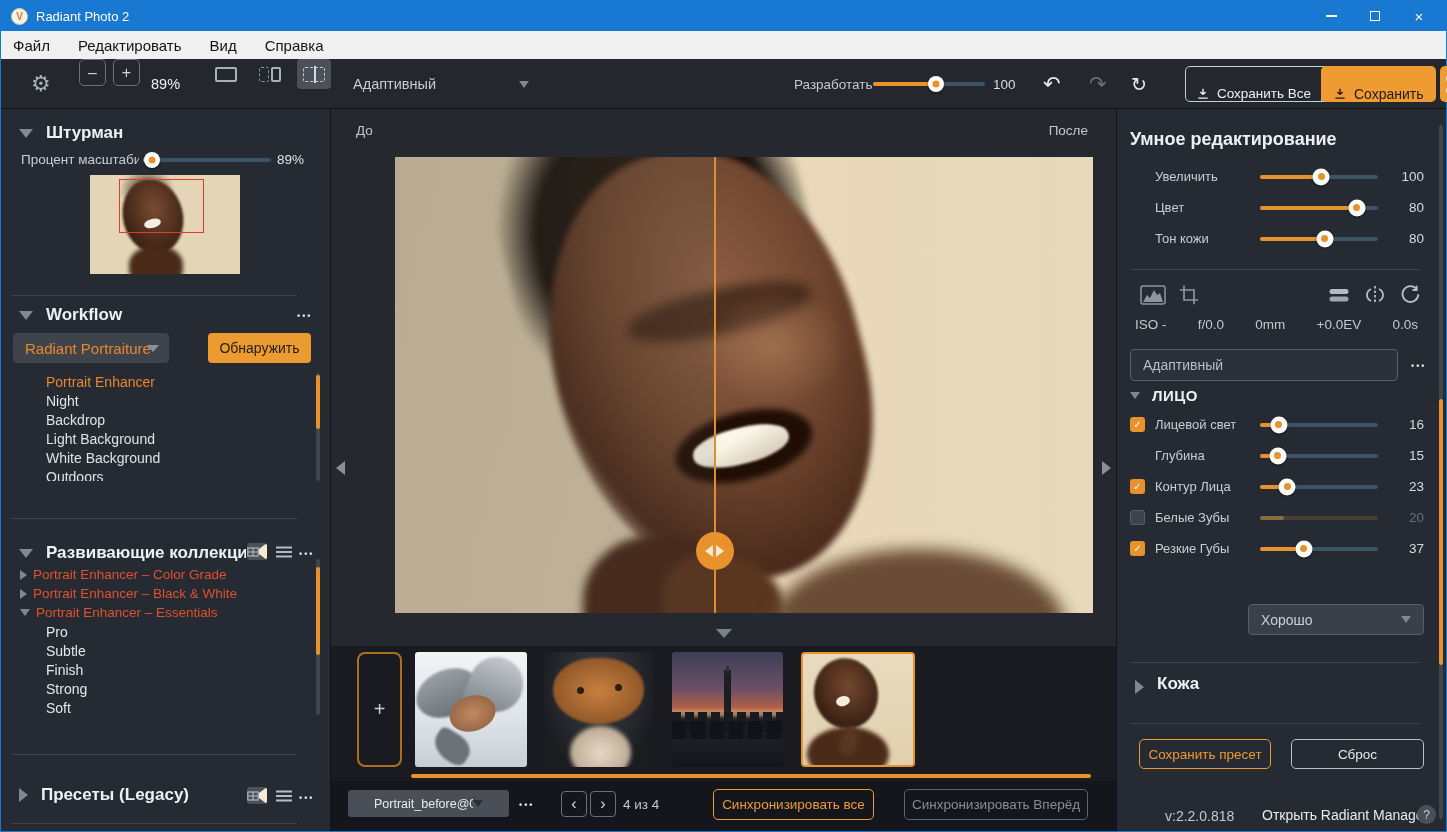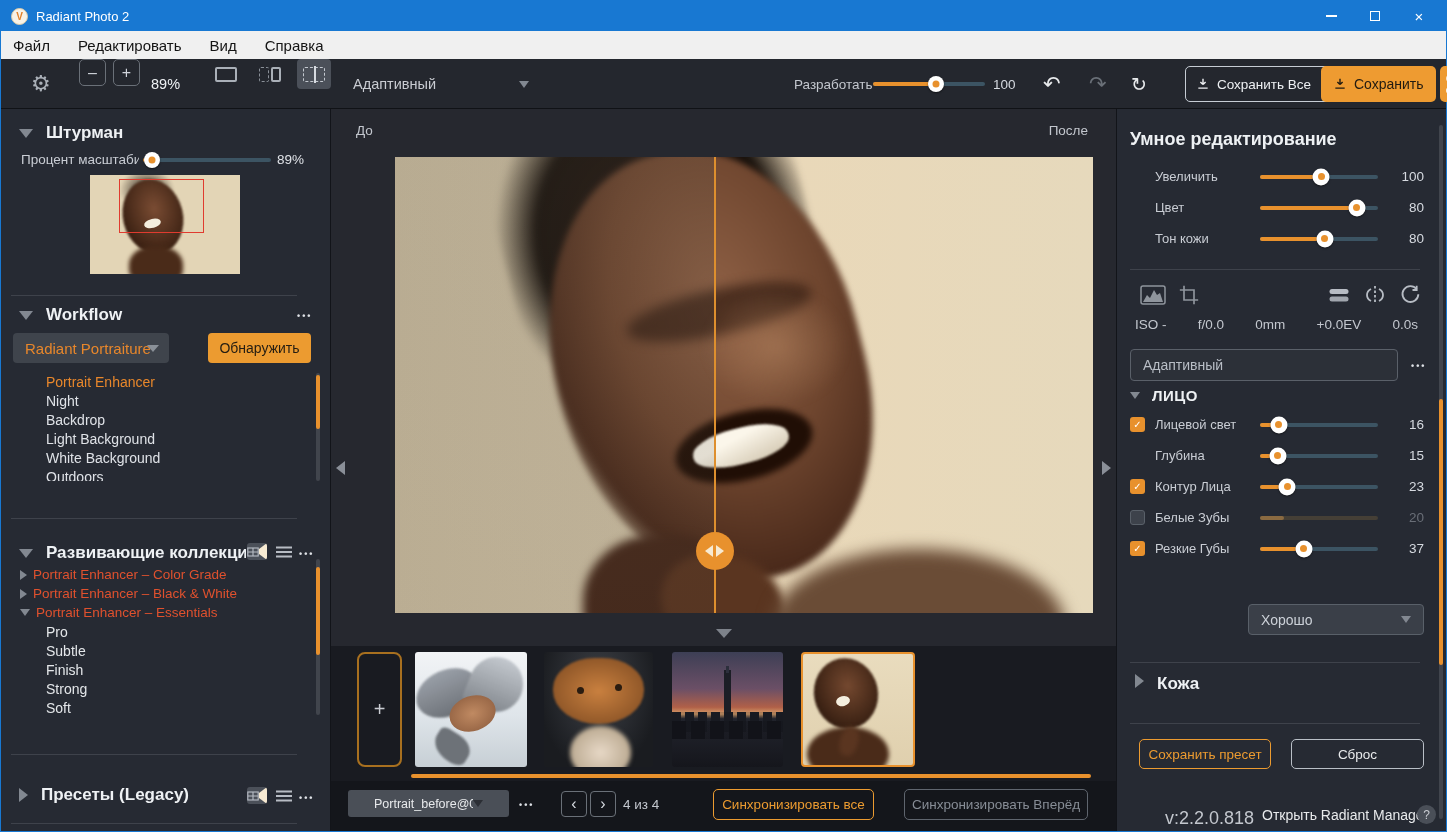--- a/index.html
+++ b/index.html
@@ -36,21 +36,21 @@
 .vi-split::after{content:"";position:absolute;left:50%;top:-2px;bottom:-2px;width:2px;background:#d6dae0}
 .tri{width:0;height:0}
 .tdown{border-left:7px solid transparent;border-right:7px solid transparent;border-top:9px solid #828891}
 .tright{border-top:7px solid transparent;border-bottom:7px solid transparent;border-left:9px solid #828891}
 .tdown.sm{border-left-width:5px;border-right-width:5px;border-top-width:7px}
 .tright.sm{border-top-width:5px;border-bottom-width:5px;border-left-width:7px}
 .mini-track{height:4px;background:#3c5463;border-radius:2px;position:relative}
 .mini-fill{position:absolute;left:0;top:0;height:4px;background:#e8912d;border-radius:2px}
 .mini-handle{position:absolute;top:50%;width:16px;height:16px;border-radius:50%;background:#fff;transform:translate(-50%,-50%);box-shadow:0 1px 2px rgba(0,0,0,.5)}
 .mini-handle::after{content:"";position:absolute;left:50%;top:50%;width:7px;height:7px;border-radius:50%;background:#e8912d;transform:translate(-50%,-50%)}
-.btn-combo{display:flex;align-items:center;height:36px;border-radius:5px;overflow:hidden}
+.btn-combo{display:flex;align-items:flex-end;height:36px;border-radius:5px;overflow:hidden}
 .saveall{border:1px solid #c6ccd4;color:#eef0f3}
 .saveall .main{display:flex;align-items:center;gap:7px;padding:0 10px;font-size:13.5px}
 .saveall .tgls{border-left:1px solid #c6ccd4;width:29px;display:flex;flex-direction:column;align-items:center;justify-content:center;color:#eef0f3}
 .savebtn{background:#ee9b31;color:#211b11;border-radius:5px}
 .savebtn .main{display:flex;align-items:center;gap:7px;padding:0 12px;font-size:14px}
 .tglblock{width:29px;height:36px;background:#ee9b31;border-radius:5px;display:flex;flex-direction:column;align-items:center;justify-content:center;margin-left:4px;color:#fff}
 .tgl{width:17px;height:9px;border:1.5px solid currentColor;border-radius:6px;position:relative;margin:1.5px 0}
 .tgl::after{content:"";position:absolute;top:50%;transform:translateY(-50%);width:4px;height:4px;border-radius:50%;background:currentColor}
 .tgl.dotr::after{right:1px}
 .tgl.dotl::after{left:1px}
@@ -160,26 +160,26 @@
 .srow.dis .strack{background:#453f36}
 .srow.dis .sval{color:#696e77}
 .sval{width:32px;text-align:right;font-size:13.5px;color:#d6dae0;flex:none}
 .exifrow{position:absolute;left:0;right:0;top:208px;display:flex;justify-content:space-between;padding:0 28px 0 18px;font-size:13.5px;color:#c3c7ce}
 .iconrow{position:absolute;left:0;right:0;top:176px;height:26px;color:#8f959d}
 .iconrow svg{position:absolute;top:0}
 .presetinput{position:absolute;left:13px;top:240px;width:268px;height:32px;background:#2c3038;border:1px solid #5a6069;border-radius:4px;display:flex;align-items:center;padding:0 12px;font-size:14px;color:#b9bec6}
 .facehead{position:absolute;left:13px;top:278px;display:flex;align-items:center;gap:12px}
 .facehead b{font-size:15px;color:#eef1f4;letter-spacing:.5px}
 .qdd{position:absolute;left:131px;top:495px;width:176px;height:31px;background:#3a3f48;border:1px solid #596069;border-radius:4px;display:flex;align-items:center;padding:0 12px;font-size:14px;color:#ccd1d8}
-.skinhead{position:absolute;left:18px;top:565px;display:flex;align-items:flex-start;gap:13px}
+.skinhead{position:absolute;left:18px;top:565px;display:flex;align-items:flex-end;gap:13px}
 .skinhead b{font-size:17px;color:#eef1f4}
 .savepreset{position:absolute;left:22px;top:630px;width:132px;height:30px;border:1.5px solid #ec9b30;border-radius:5px;color:#ec9b30;font-size:13.5px;background:transparent;display:flex;align-items:center;justify-content:center}
 .resetbtn{position:absolute;left:174px;top:630px;width:133px;height:30px;border:1px solid #b9bfc7;border-radius:5px;color:#e8eaec;font-size:13.5px;background:transparent;display:flex;align-items:center;justify-content:center}
 .rfooter{position:absolute;left:0;right:0;top:696px;height:22px}
-.rfooter .ver{position:absolute;left:48px;top:3px;font-size:18px;color:#c3c7ce}
+.rfooter .ver{position:absolute;left:48px;top:3px;font-size:14px;color:#c3c7ce}
 .rfooter .mgr{position:absolute;left:145px;top:2px;font-size:14px;color:#e8eaec}
 .helpcircle{position:absolute;right:10px;top:0;width:19px;height:19px;border-radius:50%;background:#4a4f58;color:#c9ccd2;font-size:12px;display:flex;align-items:center;justify-content:center}
 .extlink{width:11px;height:11px}
 </style>
 </head>
 <body>
 
 <div class="window">
 
   <div class="titlebar">

